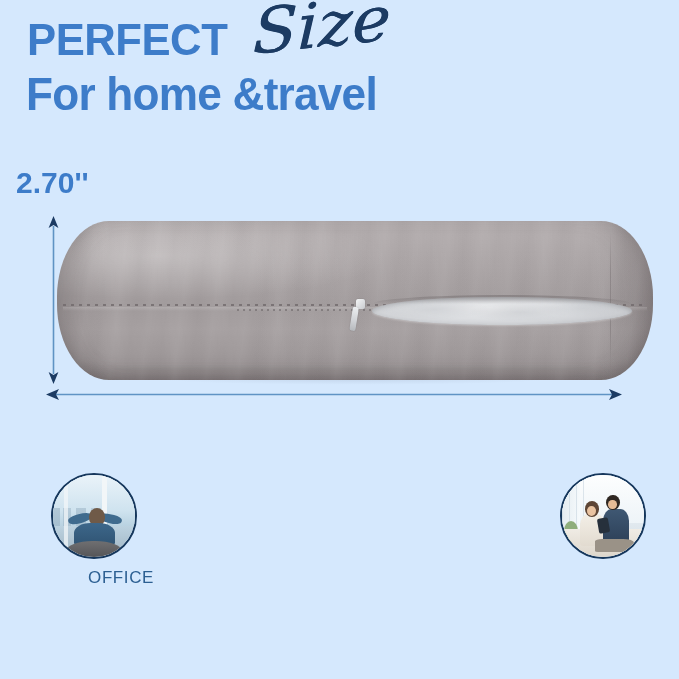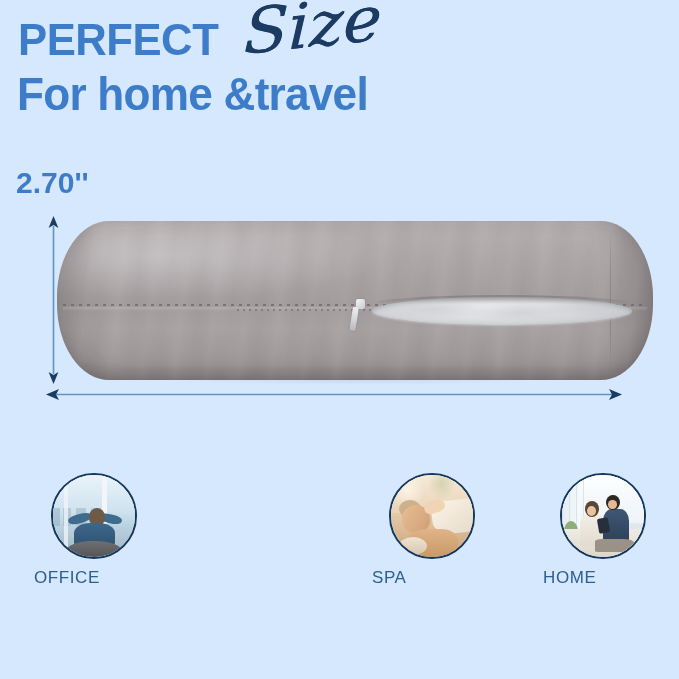--- a/index.html
+++ b/index.html
@@ -17,21 +17,21 @@
     position: relative;
     width: 679px;
     height: 679px;
     background: #d5e8fd;
     overflow: hidden;
   }
 
   
   #headline {
     position: absolute;
-    left: 0; top: 0;
+    left: 9px; top: 0;
     width: 646px; height: 140px;
   }
   .hl-perfect {
     position: absolute;
     left: 18px; top: 17px;
     font-family: "Liberation Sans Narrow", "Liberation Sans", sans-serif;
     font-weight: 700;
     font-size: 45px;
     line-height: 45px;
     letter-spacing: -0.5px;
@@ -260,21 +260,21 @@
   
   #usecases {
     position: absolute;
     left: 0; top: 468px;
     width: 679px; height: 130px;
   }
   .usecase {
     position: absolute;
     top: 0;
     width: 120px;
-    text-align: left;
+    text-align: right;
   }
   .usecase-circle {
     position: relative;
     width: 86px; height: 86px;
     margin: 5px auto 0;
     border-radius: 50%;
     border: 2px solid #16375c;
     overflow: hidden;
     box-sizing: border-box;
   }
@@ -598,50 +598,35 @@
           <div class="office-arm-r"></div>
           <div class="office-head"></div>
           <div class="office-torso"></div>
           <div class="office-chair"></div>
         </div>
       </div>
       <div class="usecase-label">OFFICE</div>
     </div>
 
 
-    <div class="usecase" style="left:372px;">
-      <div class="usecase-circle">
-        <div class="photo scene-spa">
-          <div class="spa-bg-blur"></div>
-          <div class="spa-towel"></div>
-          <div class="spa-hair"></div>
-          <div class="spa-head"></div>
-          <div class="spa-hand"></div>
-          <div class="spa-shoulder"></div>
-          <div class="spa-pillow"></div>
-        </div>
-      </div>
-      <div class="usecase-label">SPA</div>
-    </div>
 
     <div class="usecase" style="left:543px;">
       <div class="usecase-circle">
         <div class="photo scene-home">
           <div class="home-window"></div>
           <div class="home-curtain-l"></div>
           <div class="home-curtain-lines"></div>
           <div class="home-plant"></div>
           <div class="home-sofa"></div>
           <div class="home-body-w"></div>
           <div class="home-head-w"></div>
           <div class="home-face-w"></div>
           <div class="home-body-m"></div>
           <div class="home-head-m"></div>
           <div class="home-face-m"></div>
           <div class="home-tablet"></div>
           <div class="home-legs"></div>
         </div>
       </div>
-      <div class="usecase-label">HOME</div>
     </div>
 
   </div>
 </div>
 
 </body></html>

